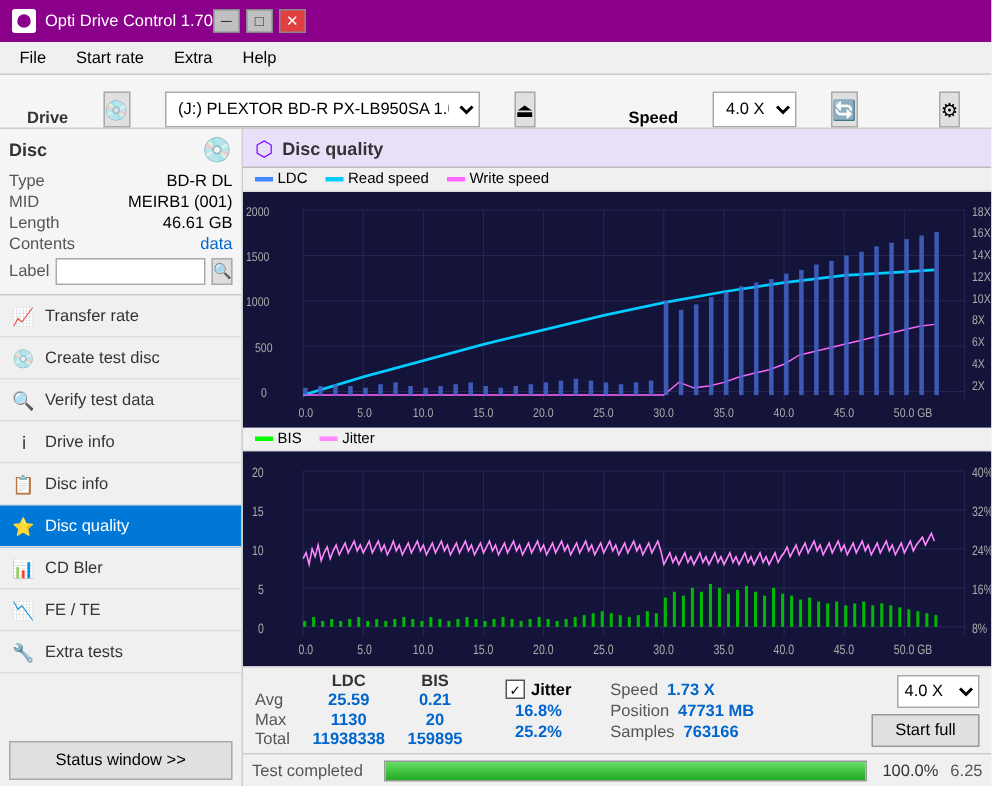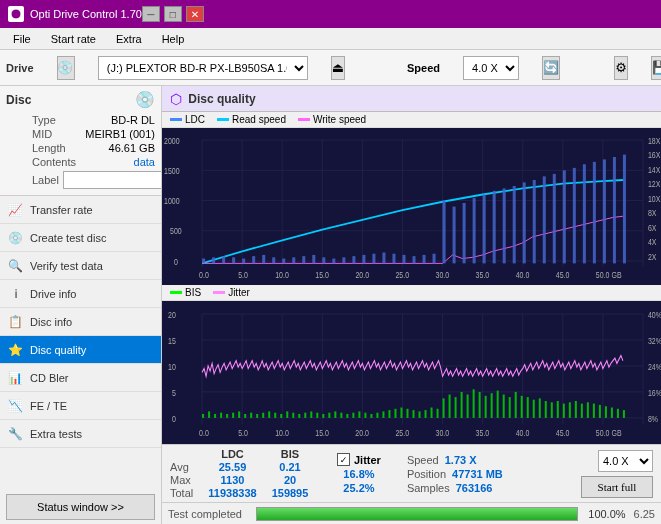--- a/index.html
+++ b/index.html
@@ -36,22 +36,22 @@
       border: 1px solid transparent;
       font-size: 11px;
     }
 
     
     .toolbar {
       background: #f5f5f5;
       border-bottom: 1px solid #ccc;
       height: 36px;
       display: flex;
-      align-items: center;
-      padding: 0 6px;
+      align-items: flex-end;
+      padding: 0 18px;
       gap: 23px;
     }
     .toolbar-label { font-weight: bold; color: #333; font-size: 11px; }
     .drive-select {
       height: 24px;
       border: 1px solid #aaa;
       background: white;
       padding: 0 4px;
       font-size: 11px;
       width: 210px;
@@ -106,21 +106,21 @@
       margin-bottom: 4px;
     }
     .disc-title { font-weight: bold; font-size: 12px; color: #333; }
     .disc-icon { font-size: 16px; cursor: pointer; }
     .disc-info-row {
       display: flex;
       justify-content: space-between;
       padding: 1px 0;
       font-size: 11px;
     }
-    .disc-info-key { color: #555; margin-left: 26px; }
+    .disc-info-key { color: #555; }
     .disc-info-val { color: #000; font-weight: 500; }
     .disc-info-val.blue { color: #0066cc; cursor: pointer; }
     .disc-label-row {
       display: flex;
       align-items: center;
       gap: 4px;
       padding: 2px 0;
     }
     .disc-label-input {
       width: 100px;
@@ -229,21 +229,20 @@
     .action-btn {
       height: 22px;
       min-width: 72px;
       background: #e0e0e0;
       border: 1px solid #999;
       cursor: pointer;
       font-size: 11px;
       display: flex;
       align-items: center;
       justify-content: center;
-      font-family: Liberation Serif, serif;
     }
 
     
     .progress-bar-container {
       background: #f0f0f0;
       border-top: 1px solid #ccc;
       height: 22px;
       display: flex;
       align-items: center;
       padding: 2px 6px;

